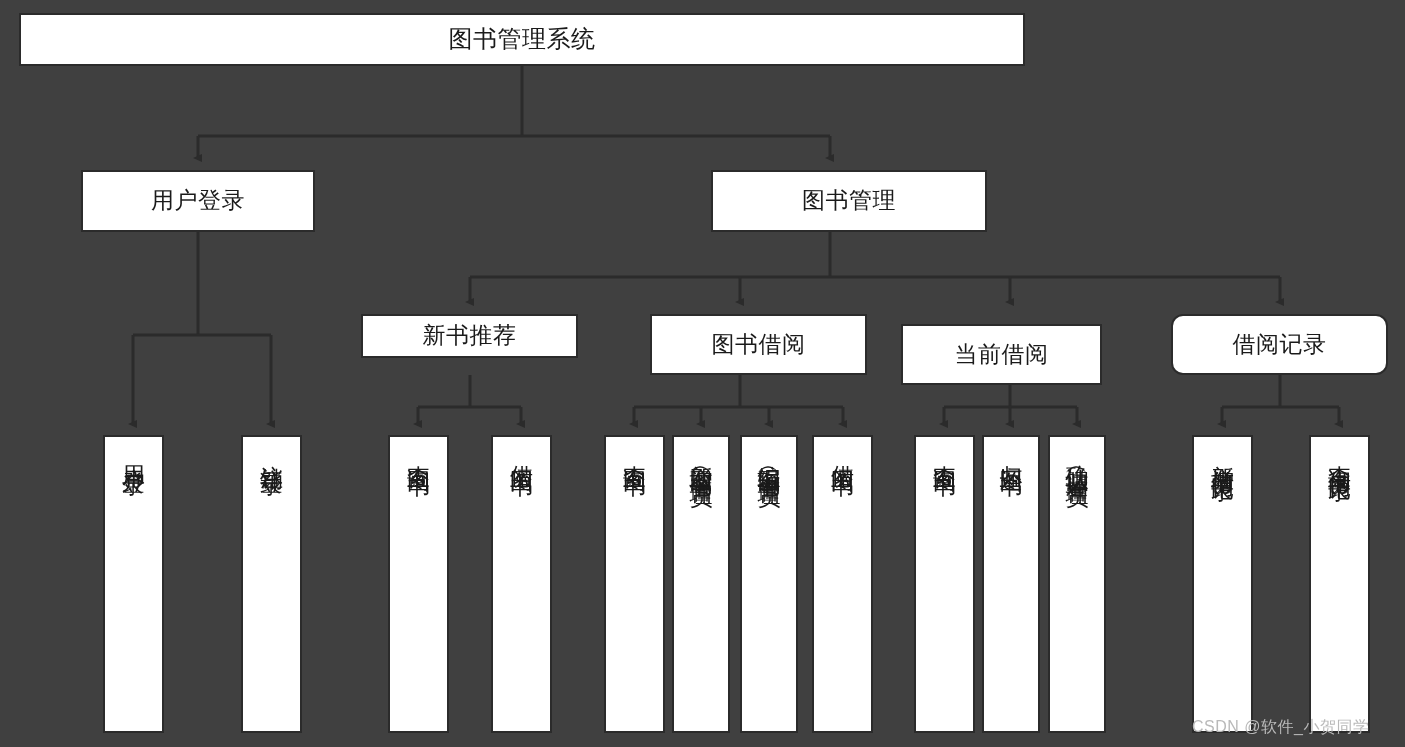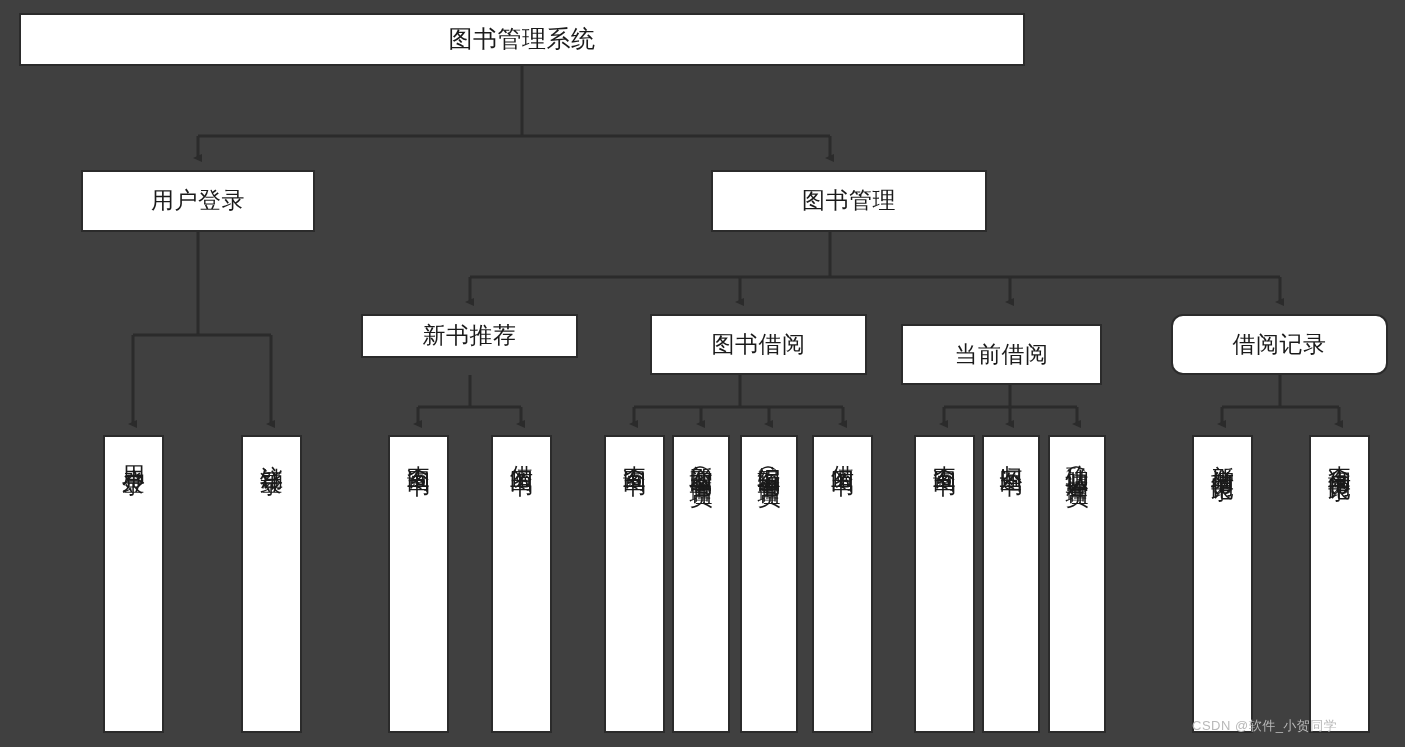--- a/index.html
+++ b/index.html
@@ -49,21 +49,21 @@
     font-size: 23px;
     letter-spacing: 3px;
     line-height: 1;
     padding-top: 10px;
     justify-content: flex-start;
     align-items: center;
     white-space: nowrap;
   }
   .watermark {
     position: absolute;
-    font-size: 13px;
+    font-size: 16px;
     color: #b9b9b9;
     white-space: nowrap;
     letter-spacing: 0.5px;
   }
 </style>
 </head>
 <body>
 
 <div id="canvas">
 

